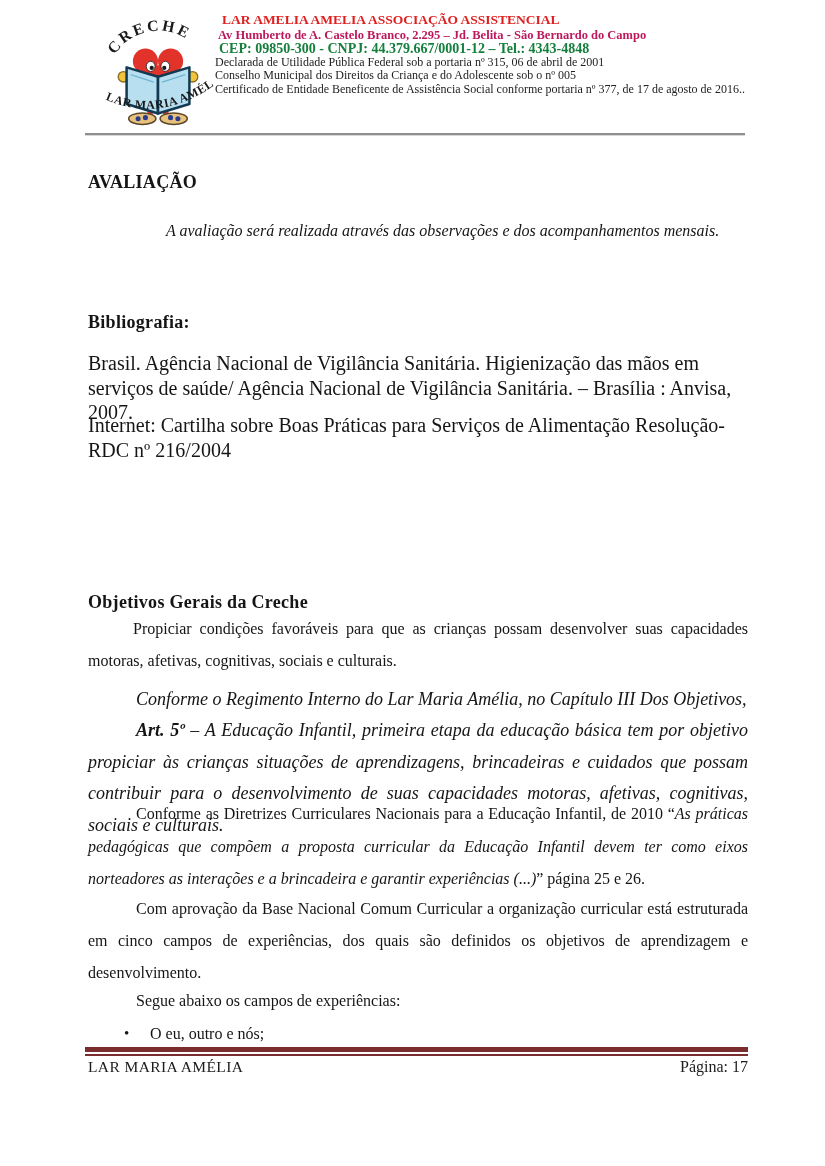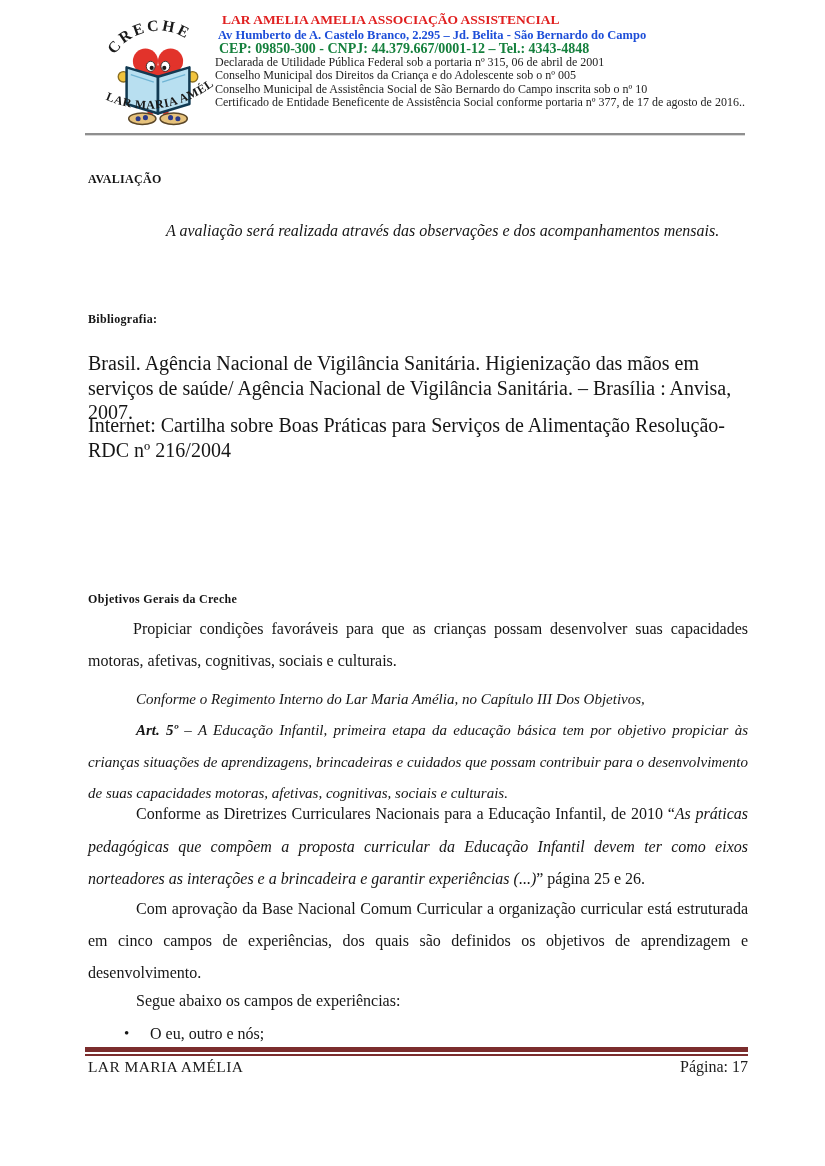--- a/index.html
+++ b/index.html
@@ -8,33 +8,33 @@
     width:825px;height:1166px;
     background:#ffffff;
     font-family:"Liberation Serif", serif;
     color:#151515;
     overflow:hidden;
   }
   
   .logo-wrap{position:absolute;left:94px;top:14px;width:128px;height:112px;}
   .header-text{position:absolute;left:215px;top:12px;width:585px;}
   .org-name{font-size:13.5px;font-weight:bold;color:#e02020;line-height:16px;padding-left:7px;}
-  .addr-line{font-size:12.5px;font-weight:bold;line-height:14px;padding-left:3px;color:#1d4ed8;}
+  .addr-line{font-size:12.5px;font-weight:bold;line-height:14px;padding-left:3px;color:#be185d;}
   .cep-line{font-size:14px;font-weight:bold;line-height:14px;padding-left:4px;color:#15803d;}
   .cred-line{font-size:12px;line-height:13.4px;color:#222;}
   .header-rule{
     position:absolute;left:85px;top:133px;width:660px;height:2px;
     background:#8f8f8f;border-bottom:1px solid #d8d8d8;
   }
   
   .blk{position:absolute;left:88px;width:660px;}
-  .h-bold{font-size:12px;font-weight:bold;letter-spacing:.3px;}
+  .h-bold{font-size:18px;font-weight:bold;letter-spacing:.3px;}
   .para{font-size:16px;line-height:26px;}
   .jpara{font-size:16px;line-height:32px;text-align:justify;}
-  .ipara{font-size:15px;line-height:31.5px;text-align:justify;font-style:italic;}
+  .ipara{font-size:18px;line-height:31.5px;text-align:justify;font-style:italic;}
   .indent-lg{text-indent:78px;font-style:italic;}
   .indent-md{text-indent:48px;}
   .indent-sm{text-indent:45px;}
   .bib{font-size:20px;line-height:24.5px;}
   .quote-italic{font-style:italic;}
   .art-label{font-weight:bold;}
   .bullet-row{position:absolute;left:88px;top:1022px;width:660px;font-size:16px;line-height:24px;}
   .bullet-dot{position:absolute;left:36px;top:-1px;font-size:15px;}
   .bullet-text{display:inline-block;margin-left:62px;}
   
@@ -102,21 +102,20 @@
       </text>
     </svg>
   </div>
 
   <div class="header-text">
     <div class="org-name">LAR AMELIA AMELIA ASSOCIAÇÃO ASSISTENCIAL</div>
     <div class="addr-line">Av Humberto de A. Castelo Branco, 2.295 – Jd. Belita - São Bernardo do Campo</div>
     <div class="cep-line">CEP: 09850-300 - CNPJ: 44.379.667/0001-12 – Tel.: 4343-4848</div>
     <div class="cred-line">Declarada de Utilidade Pública Federal sob a portaria nº 315, 06 de abril de 2001</div>
     <div class="cred-line">Conselho Municipal dos Direitos da Criança e do Adolescente sob o nº 005</div>
-    <div class="cred-line">Conselho Municipal de Assistência Social de São Bernardo do Campo inscrita sob o nº 10</div>
     <div class="cred-line">Certificado de Entidade Beneficente de Assistência Social conforme portaria nº 377, de 17 de agosto de 2016..</div>
   </div>
 
   <div class="header-rule"></div>
 
   <div class="blk h-bold" style="top:172px">AVALIAÇÃO</div>
 
   <div class="blk para indent-lg" style="top:218px">A avaliação será realizada através das observações e dos acompanhamentos mensais.</div>
 
   <div class="blk h-bold" style="top:312px">Bibliografia:</div>

